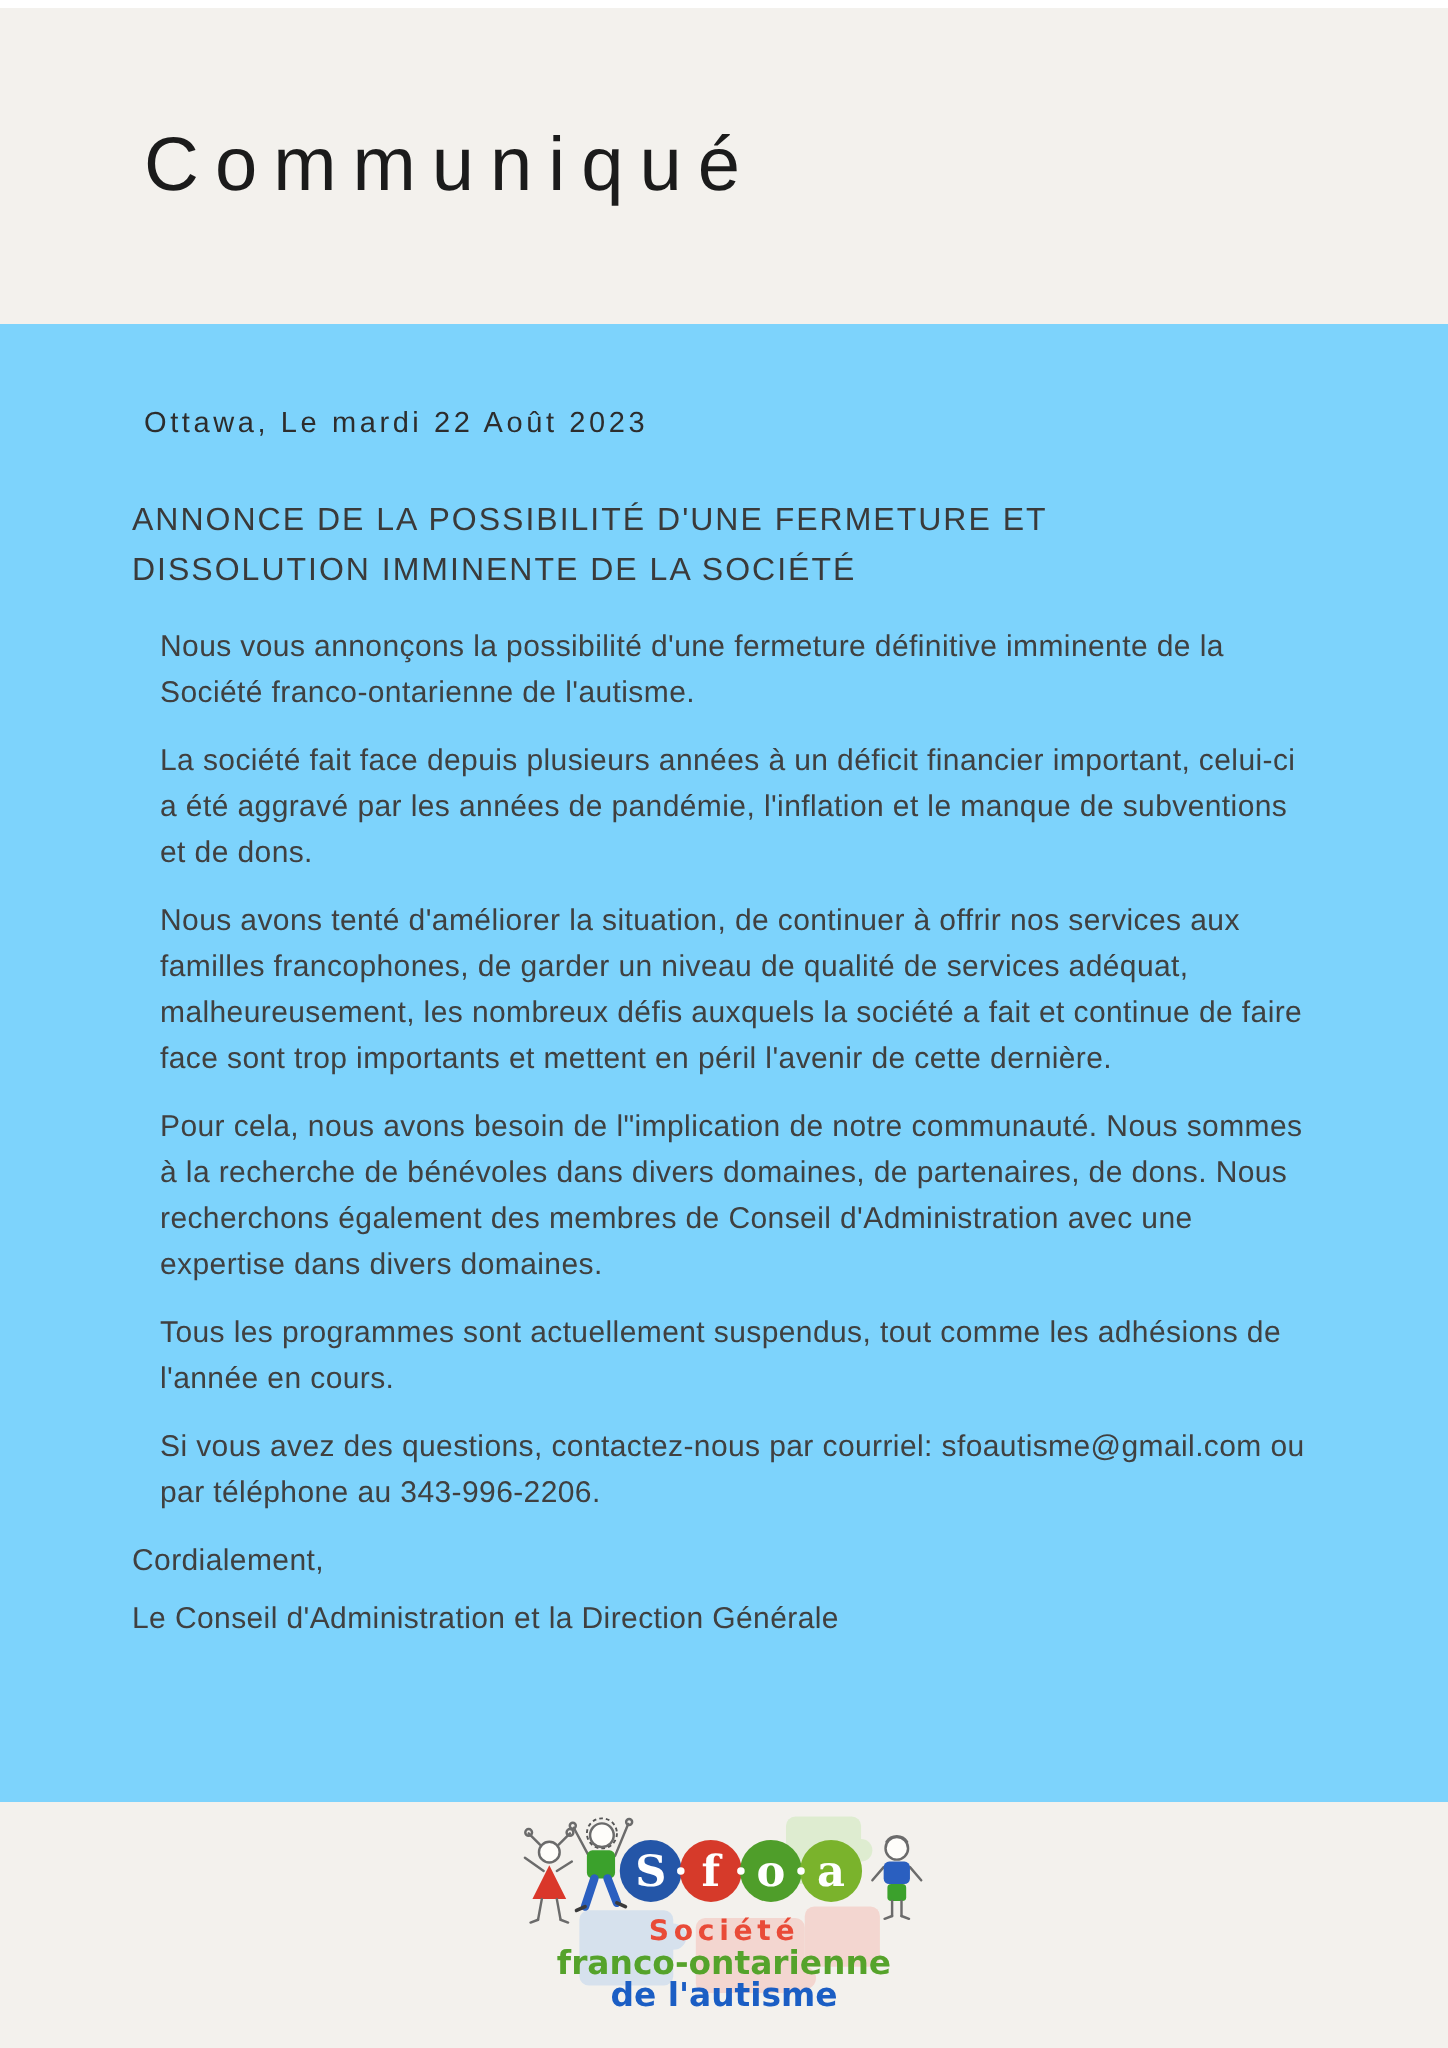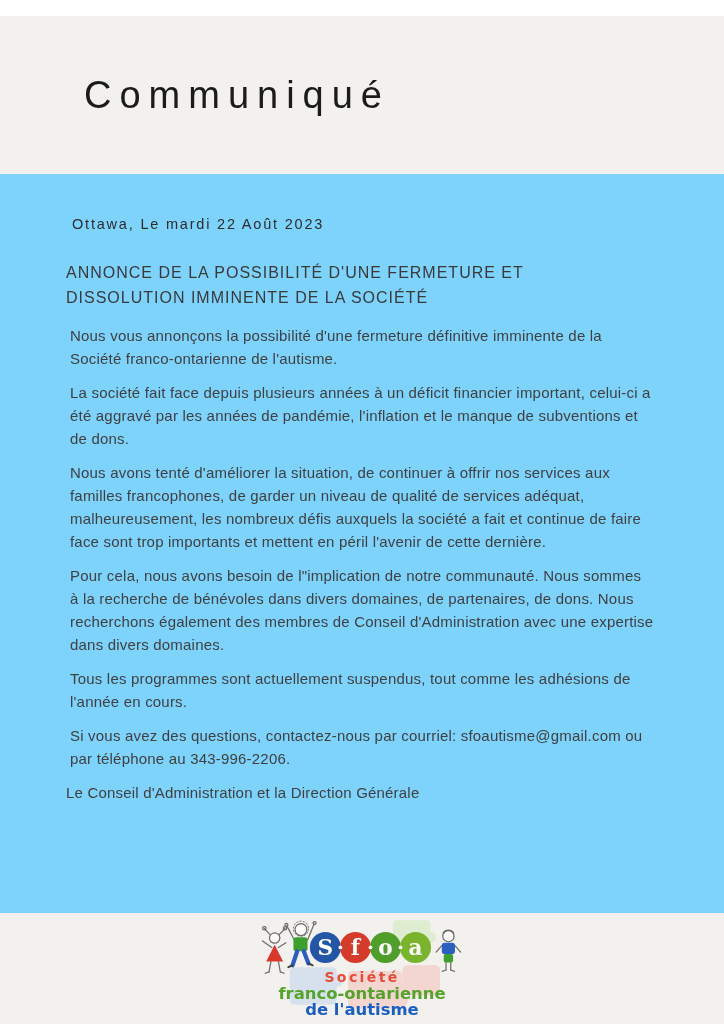--- a/index.html
+++ b/index.html
@@ -4,41 +4,41 @@
 <style>
   html,body{margin:0;padding:0;background:#ffffff;}
   .page{
     width:724px;height:1024px;
     font-family:"Liberation Sans",sans-serif;
     background:#ffffff;overflow:hidden;
   }
   .band{background:#f3f1ed;}
   .top-band{height:158px;}
   .title{
-    margin:16px;padding:58px 0 0 68px;
+    margin:4px;padding:58px 0 0 68px;
     font-size:38px;font-weight:300;letter-spacing:8px;
     color:#1b1b1b;
     font-family:"Liberation Sans",sans-serif;
   }
   .letter{
     height:739px;box-sizing:border-box;
     background:#7dd3fc;
     padding:42px 70px 0 66px;
   }
   .date{
     margin:0 0 28px 6px;
     font-size:14.5px;letter-spacing:1.8px;color:#2d2d2d;
   }
   .heading{
     margin:0 0 14px 0;max-width:512px;
     font-size:16px;font-weight:400;letter-spacing:1px;
     line-height:25px;color:#3a3a3a;
   }
   .para{
-    margin:0 0 11px 4px;max-width:586px;
+    margin:0 0 11px 14px;max-width:586px;
     font-size:15px;line-height:23px;letter-spacing:0.2px;
     color:#404040;
   }
   .closing{margin:4px 0 6px 0;}
   .signature{margin:0 0 0 0;}
   .bottom-band{height:127px;}
   .logo-wrap{width:216px;margin:0 auto;padding-top:5px;}
   .logo-wrap svg{display:block;}
   .logo-letter{
     font-family:"DejaVu Serif",serif;
@@ -69,20 +69,21 @@
 
     <h2 class="heading">ANNONCE DE LA POSSIBILITÉ D'UNE FERMETURE ET DISSOLUTION IMMINENTE DE LA SOCIÉTÉ</h2>
 
     <p class="para">Nous vous annonçons la possibilité d'une fermeture définitive imminente de la Société franco-ontarienne de l'autisme.</p>
     <p class="para">La société fait face depuis plusieurs années à un déficit financier important, celui-ci a été aggravé par les années de pandémie, l'inflation et le manque de subventions et de dons.</p>
     <p class="para">Nous avons tenté d'améliorer la situation, de continuer à offrir nos services aux familles francophones, de garder un niveau de qualité de services adéquat, malheureusement, les nombreux défis auxquels la société a fait et continue de faire face sont trop importants et mettent en péril l'avenir de cette dernière.</p>
     <p class="para">Pour cela, nous avons besoin de l"implication de notre communauté. Nous sommes à la recherche de bénévoles dans divers domaines, de partenaires, de dons. Nous recherchons également des membres de Conseil d'Administration avec une expertise dans divers domaines.</p>
     <p class="para">Tous les programmes sont actuellement suspendus, tout comme les adhésions de l'année en cours.</p>
     <p class="para">Si vous avez des questions, contactez-nous par courriel: sfoautisme@gmail.com ou par téléphone au 343-996-2206.</p>
 
+    <p class="para closing">Cordialement,</p>
     <p class="para signature">Le Conseil d'Administration et la Direction Générale</p>
   </main>
 
   <footer class="band bottom-band">
     <div class="logo-wrap">
       <svg viewBox="0 0 230 110" width="216" height="104">
 
         <g opacity="0.8">
           <rect x="148" y="2" width="40" height="36" rx="5" fill="#d9ecca"></rect>
           <circle cx="188" cy="20" r="6" fill="#d9ecca"></circle>

